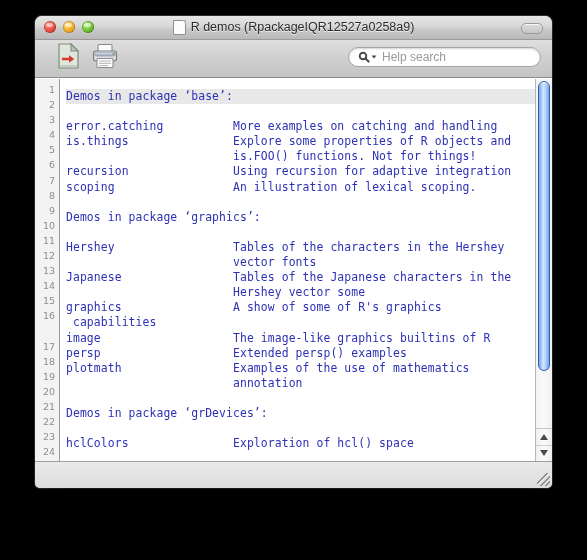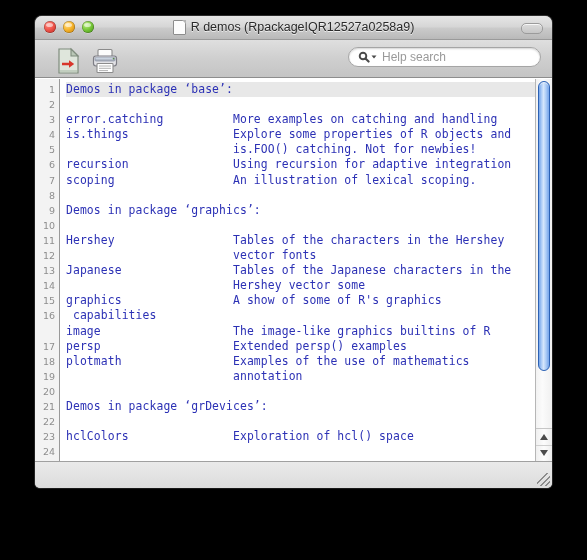--- a/index.html
+++ b/index.html
@@ -114,21 +114,21 @@
     box-shadow: inset 0 1px 0 rgba(255,255,255,0.8);
   }
 
   
   #toolbar {
     height: 38px;
     flex: 0 0 38px;
     background: linear-gradient(to bottom, #dfdfdf 0%, #cfcfcf 50%, #c4c4c4 100%);
     border-bottom: 1px solid #8d8d8d;
     display: flex;
-    align-items: flex-end;
+    align-items: flex-start;
     padding: 0 18px;
     box-sizing: border-box;
     position: relative;
   }
 
   .tool-btn {
     width: 32px;
     height: 32px;
     margin-right: 4px;
     display: flex;
@@ -198,21 +198,21 @@
     line-height: 15.1px;
     height: 15.1px;
     color: #8e8e8e;
     padding-right: 4px;
     white-space: nowrap;
   }
   .ln.blank { color: transparent; }
 
   #code {
     flex: 1 1 auto;
-    padding-top: 3px;
+    padding-top: 10px;
     padding-left: 6px;
     box-sizing: border-box;
     overflow: hidden;
     background: #ffffff;
   }
   .cl {
     font-family: "DejaVu Sans Mono", monospace;
     font-size: 11.4px;
     line-height: 15.1px;
     height: 15.1px;
@@ -382,21 +382,21 @@
             <div class="ln">22</div>
             <div class="ln">23</div>
             <div class="ln">24</div>
             <div class="ln">25</div>
           </div>
         <div id="code">
             <div class="cl hl">Demos in package ‘base’:</div>
             <div class="cl empty">&nbsp;</div>
             <div class="cl">error.catching          More examples on catching and handling</div>
             <div class="cl">is.things               Explore some properties of R objects and</div>
-            <div class="cl">                        is.FOO() catching. Not for newbies!</div>
+            <div class="cl">                        is.FOO() functions. Not for things!</div>
             <div class="cl">recursion               Using recursion for adaptive integration</div>
             <div class="cl">scoping                 An illustration of lexical scoping.</div>
             <div class="cl empty">&nbsp;</div>
             <div class="cl">Demos in package ‘graphics’:</div>
             <div class="cl empty">&nbsp;</div>
             <div class="cl">Hershey                 Tables of the characters in the Hershey</div>
             <div class="cl">                        vector fonts</div>
             <div class="cl">Japanese                Tables of the Japanese characters in the</div>
             <div class="cl">                        Hershey vector some</div>
             <div class="cl">graphics                A show of some of R's graphics</div>

